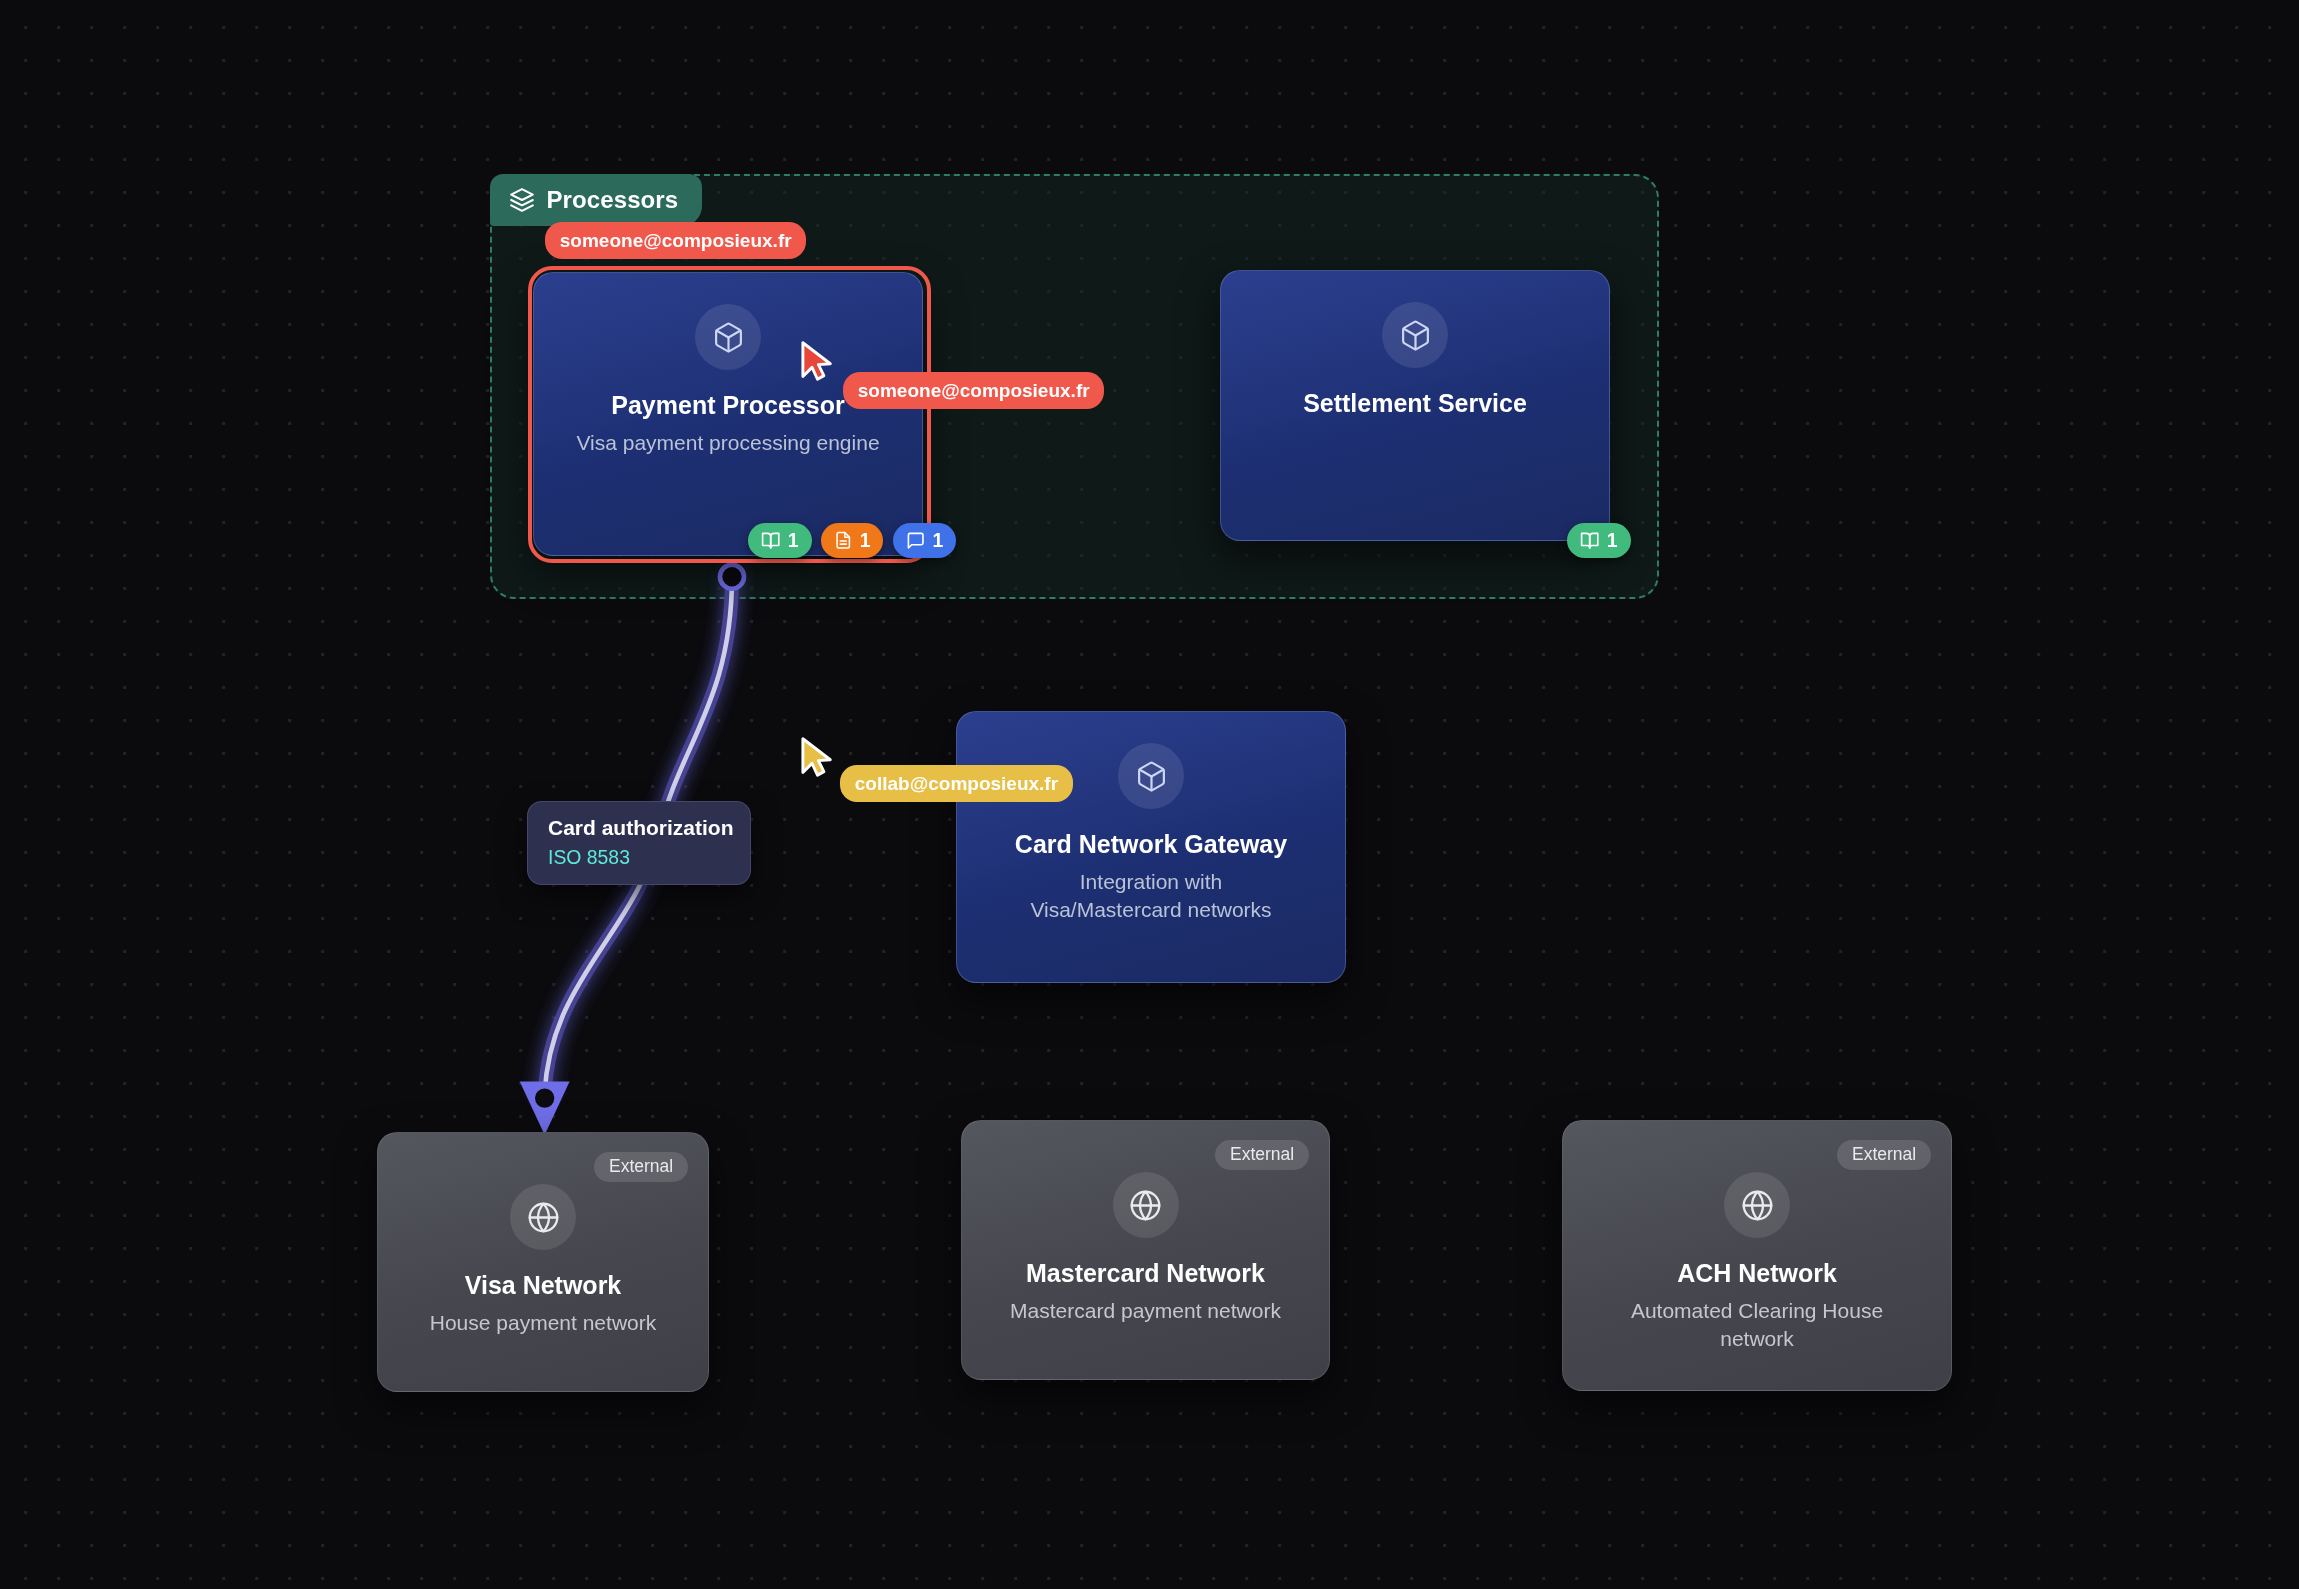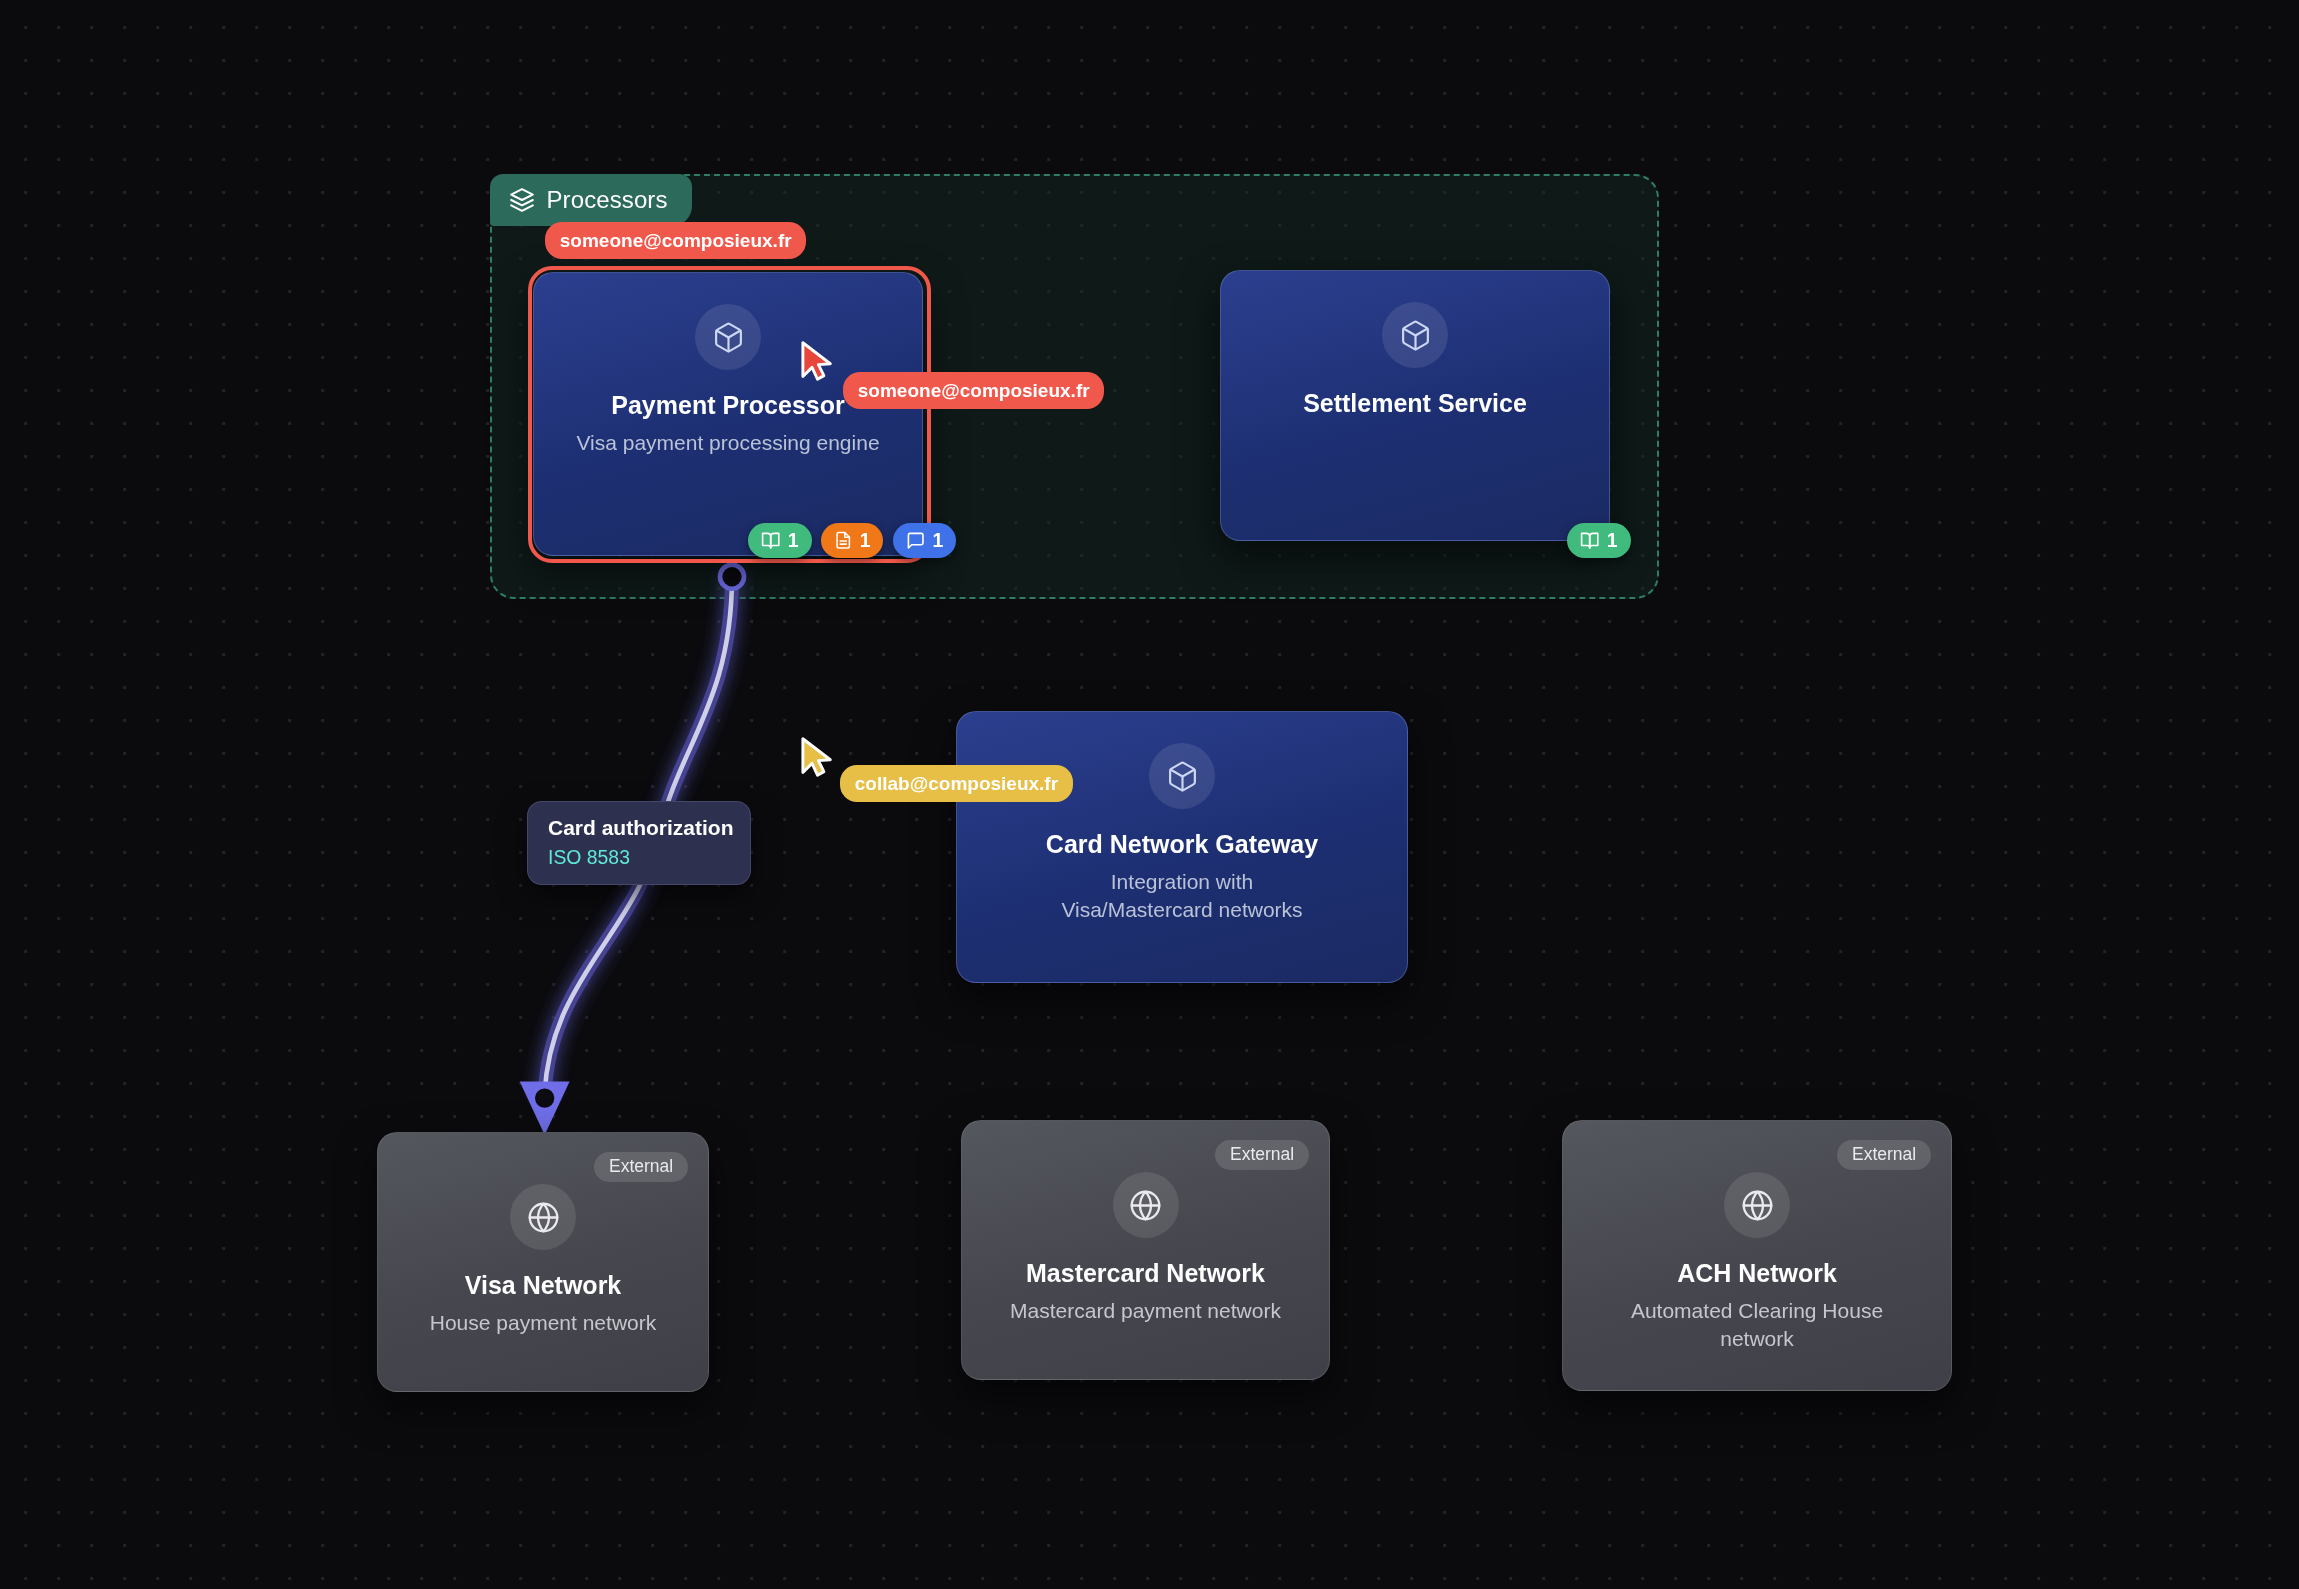--- a/index.html
+++ b/index.html
@@ -33,21 +33,21 @@
     position: absolute;
     display: flex;
     align-items: center;
     gap: 12px;
     height: 52px;
     padding: 0 24px 0 18.5px;
     background: #2c6a5b;
     border-radius: 13px 13px 20px 3.7px;
     color: #ffffff;
     font-size: 24px;
-    font-weight: 400;
+    font-weight: 700;
     letter-spacing: 0.1px;
     white-space: nowrap;
   }
   .group-header svg { display: block; }
 
   
   .node {
     position: absolute;
     border-radius: 20px;
     display: flex;
@@ -279,21 +279,21 @@
       <span>
         <svg width="19.4" height="19.4" viewBox="0 0 24 24" fill="none" stroke="#fff" stroke-width="2" stroke-linecap="round" stroke-linejoin="round">
           <path d="M2 3h6a4 4 0 0 1 4 4v14a3 3 0 0 0-3-3H2z"></path>
           <path d="M22 3h-6a4 4 0 0 0-4 4v14a3 3 0 0 1 3-3h7z"></path>
         </svg>
       </span>
       <span>1</span>
     </div>
   </div>
 
-  <div class="node service" style="left:956px; top:711px; width:452px; height:272px;">
+  <div class="node service" style="left:956px; top:711px; width:390px; height:272px;">
     <div class="node-icon">
       <svg width="33" height="33" viewBox="0 0 24 24" fill="none" stroke="#ccd6f5" stroke-width="1.6" stroke-linecap="round" stroke-linejoin="round">
         <path d="M21 16V8a2 2 0 0 0-1-1.73l-7-4a2 2 0 0 0-2 0l-7 4A2 2 0 0 0 3 8v8a2 2 0 0 0 1 1.73l7 4a2 2 0 0 0 2 0l7-4A2 2 0 0 0 21 16z"></path>
         <polyline points="3.27 6.96 12 12.01 20.73 6.96"></polyline>
         <line x1="12" y1="22.08" x2="12" y2="12"></line>
       </svg>
     </div>
     <div class="node-title">Card Network Gateway</div>
     <div class="node-desc" style="max-width:277px;">Integration with Visa/Mastercard networks</div>
   </div>

